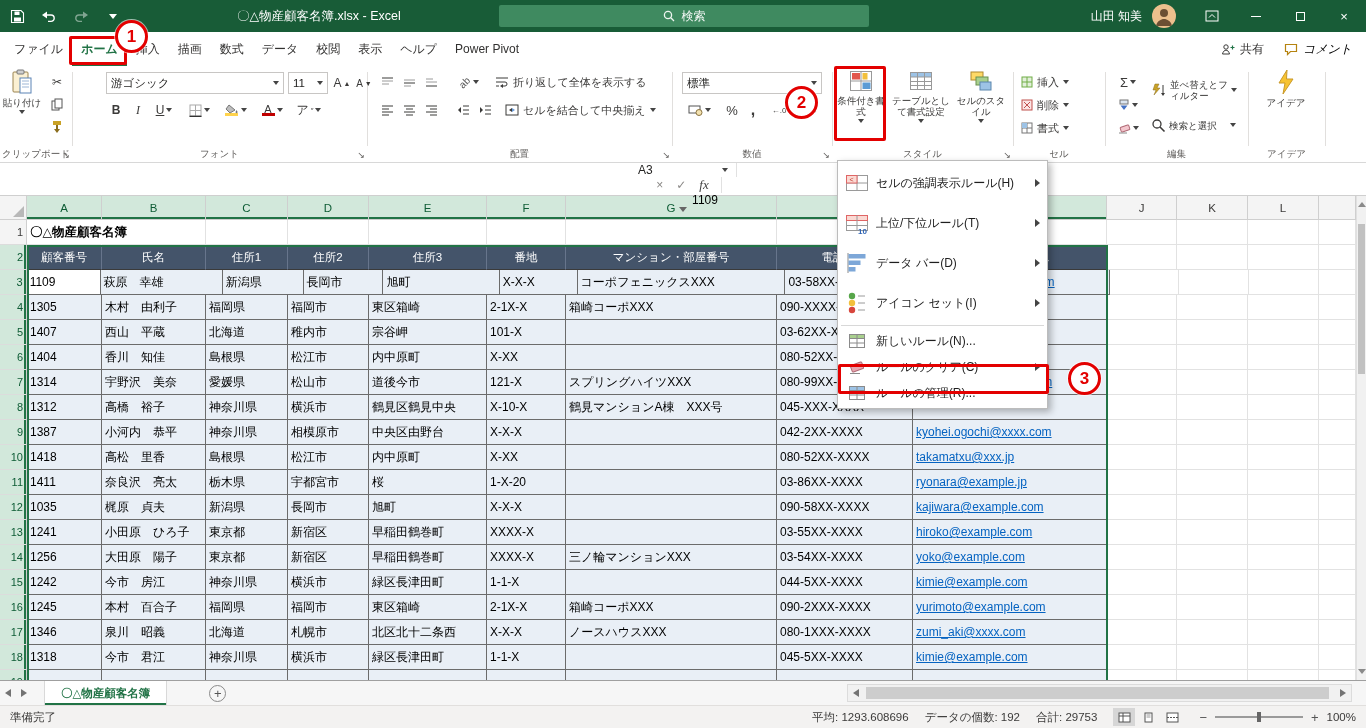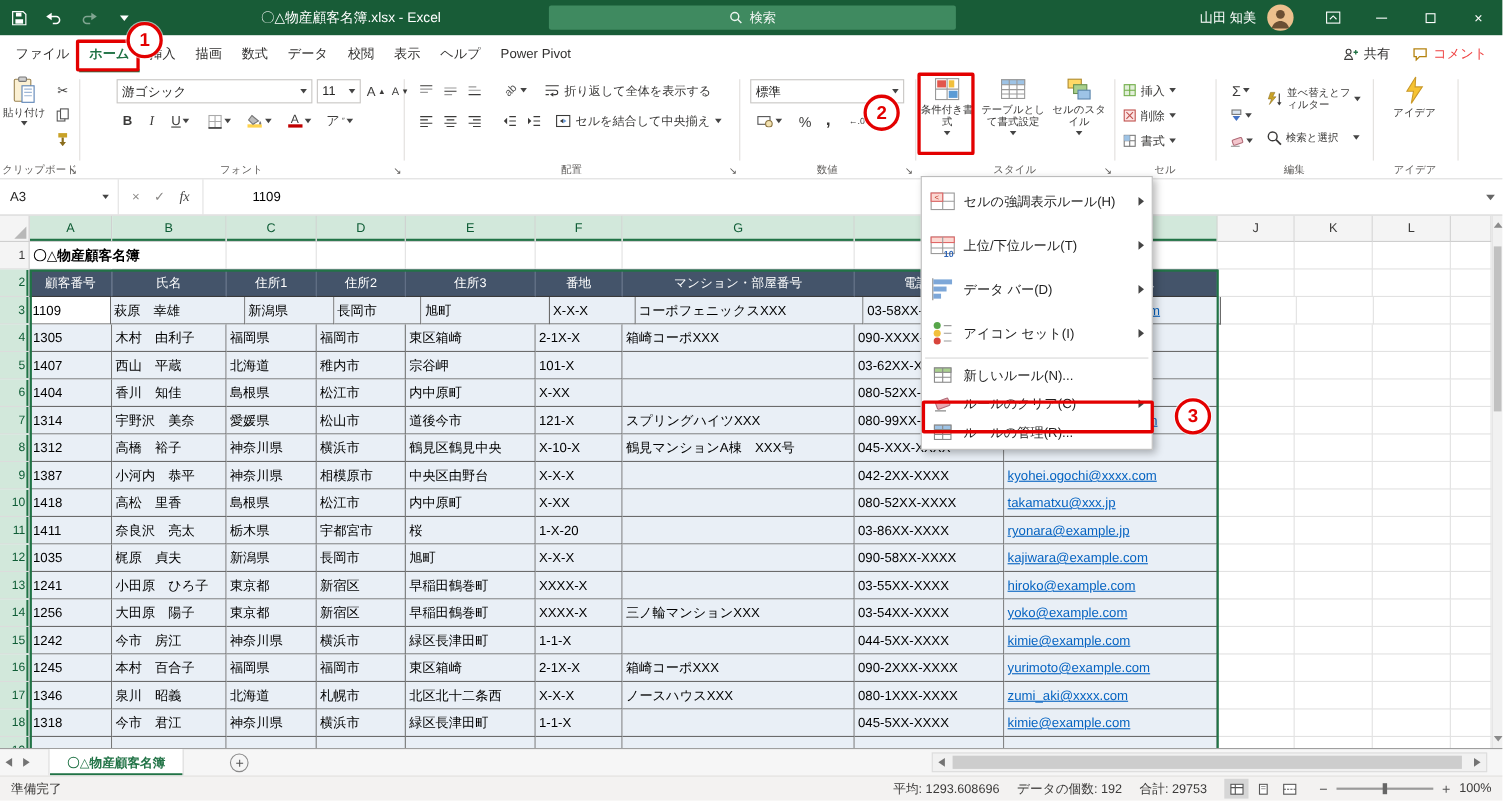--- a/index.html
+++ b/index.html
@@ -21,21 +21,21 @@
   .minbar { width:10px; height:1px; background:#fff; }
   .maxsq { width:9px; height:9px; border:1px solid #fff; }
 
   
   .tabsrow { position:absolute; top:32px; left:0; right:0; height:34px; background:#fff; z-index:10; }
   #ribbon-tabs { position:absolute; left:5px; top:0; height:34px; display:flex; }
   .rtab { padding:0 9px; height:34px; line-height:34px; font-size:12px; color:#323130; white-space:nowrap; cursor:pointer; }
   .rtab.active { color:#217346; font-weight:bold; box-shadow:inset 0 -3px 0 #217346; }
   .tabs-right { position:absolute; right:14px; top:4px; height:26px; display:flex; gap:20px; align-items:center; }
   .toolbtn { display:flex; align-items:center; gap:5px; font-size:12px; color:#323130; cursor:pointer; }
-  .toolbtn.gold { color:#ef4444; }
+  .toolbtn.gold { color:#000000;font-style:italic; }
 
   
   .ribbon { position:absolute; top:66px; left:0; right:0; height:96px; background:#fff; z-index:10; }
   .gdiv { position:absolute; top:6px; bottom:16px; width:1px; background:#e1dfdd; }
   .rgroup { position:absolute; top:0; height:96px; }
   .glabel { position:absolute; left:0; right:0; bottom:1px; text-align:center; font-size:9.5px; color:#605e5c; white-space:nowrap; overflow:hidden; }
   .launcher { position:absolute; right:2px; bottom:2px; font-size:9px; color:#605e5c; cursor:pointer; line-height:9px; }
   .chev { width:0;height:0;border-left:3.5px solid transparent;border-right:3.5px solid transparent;border-top:4px solid #444; display:inline-block; }
   .sbtn { position:absolute; height:20px; display:flex; align-items:center; justify-content:center; gap:2px; font-size:12px; color:#3b3a39; cursor:pointer; border-radius:2px; }
   .combo { position:absolute; height:22px; border:1px solid #c8c6c4; background:#fff; display:flex; align-items:center; font-size:11.5px; padding:0 4px; cursor:pointer; }
@@ -44,21 +44,21 @@
   .blabel { font-size:9.5px; line-height:11px; color:#3b3a39; white-space:normal; }
   .rowbtn { position:absolute; height:20px; display:flex; align-items:center; gap:4px; font-size:11px; color:#3b3a39; cursor:pointer; }
   .medbtn { position:absolute; display:flex; align-items:center; gap:3px; cursor:pointer; }
   .medbtn .blabel { text-align:left; width:58px; }
   .bold-g { font-weight:bold; }
   .ital-g { font-style:italic; font-family:"Liberation Serif",serif; }
   .und-g { text-decoration:underline; }
   .colorbar { display:block; width:13px; height:3px; margin-top:-1px; }
 
   
-  .fbar { position:absolute; top:162px; left:0; right:0; height:34px; background:#fff; border-top:1px solid #d8d8d8; border-bottom:1px solid #cfcfcf; display:flex; align-items:center; z-index:5; }
+  .fbar { position:absolute; top:162px; left:0; right:0; height:34px; background:#fff; border-top:1px solid #d8d8d8; border-bottom:1px solid #cfcfcf; display:flex; align-items:center; z-index:5;flex-direction:column; }
   .namebox { width:108px; height:100%; display:flex; align-items:center; padding-left:9px; font-size:12px; border-right:1px solid #e1e1e1; cursor:pointer; }
   .namebox .chev { margin-left:auto; margin-right:8px; }
   .fbtns { display:flex; align-items:center; gap:13px; padding:0 12px; color:#8a8886; border-right:1px solid #e1e1e1; height:100%; }
   .fx { font-family:"Liberation Serif",serif; font-style:italic; font-size:13px; color:#444; }
   .fvalue { flex:1; padding-left:44px; font-size:12px; color:#000; }
   .fexpand { width:22px; display:flex; justify-content:center; color:#666; }
   .chev-down { width:0;height:0;border-left:4px solid transparent;border-right:4px solid transparent;border-top:5px solid #666; }
 
   
   #grid { position:absolute; top:196px; left:0; width:1356px; bottom:48px; background:#fff; overflow:hidden; z-index:1; }

